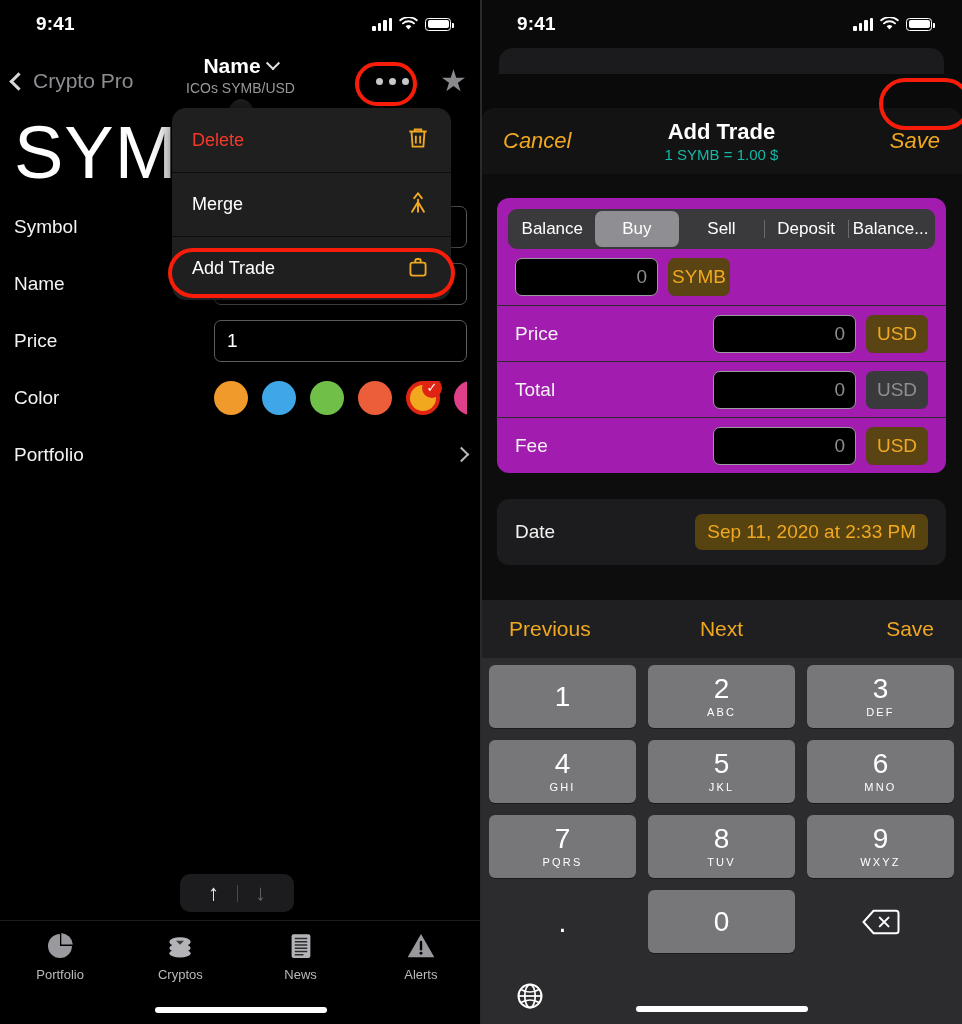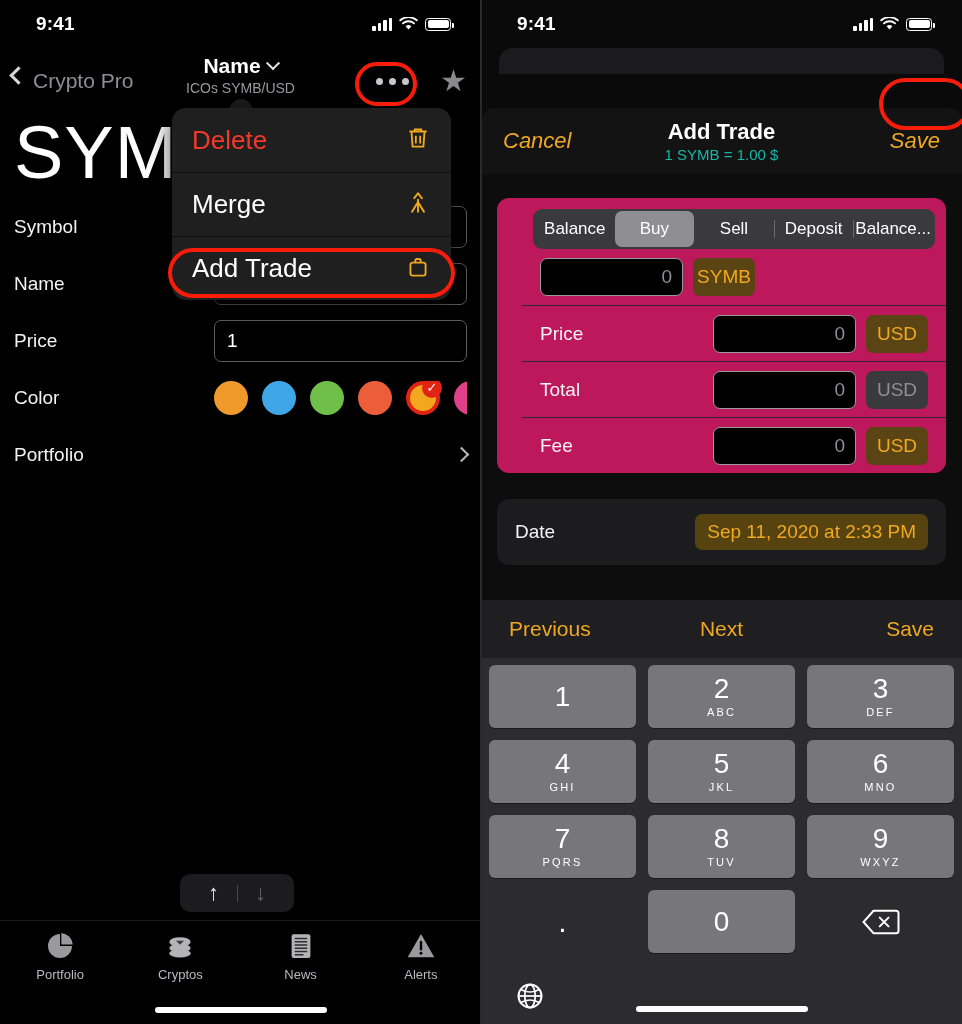--- a/index.html
+++ b/index.html
@@ -21,21 +21,21 @@
   .sig { display: flex; align-items: flex-end; gap: 2px; height: 13px; }
   .sig i { display: block; width: 3.5px; background: #fff; border-radius: 1px; }
   .sig i:nth-child(1) { height: 5px; } .sig i:nth-child(2) { height: 8px; }
   .sig i:nth-child(3) { height: 11px; } .sig i:nth-child(4) { height: 13px; }
   .batt { width: 26px; height: 13px; border: 1.6px solid #fff; border-radius: 3.5px; position: relative; }
   .batt::after { content:""; position:absolute; right:-4px; top:4px; width:2px; height:5px; background:#fff; border-radius:0 1px 1px 0; }
   .batt i { position:absolute; left:1.5px; top:1.5px; bottom:1.5px; right:1.5px; background:#fff; border-radius:2px; }
 
   
   .navbar { position: relative; height: 66px; display: flex; align-items: center; padding: 0 12px; }
-  .nav-back { display: flex; align-items: flex-start; gap: 6px; color: #8e8e93; font-size: 21px; cursor: pointer; }
+  .nav-back { display: flex; align-items: center; gap: 6px; color: #8e8e93; font-size: 21px; cursor: pointer; }
   .chev-left { width: 13px; height: 13px; border-left: 3px solid #d8d8d8; border-bottom: 3px solid #d8d8d8; transform: rotate(45deg); margin-right: 2px; }
   .nav-title-wrap { position: absolute; left: 0; right: 0; top: 6px; text-align: center; pointer-events: none; }
   .nav-title { color: #fff; font-size: 21px; font-weight: bold; display: inline-flex; align-items: center; gap: 7px; }
   .chev-dn { width: 10px; height: 10px; border-right: 2.6px solid #e0e0e0; border-bottom: 2.6px solid #e0e0e0; transform: rotate(45deg) translate(-2px,-2px); }
   .nav-sub { color: #9a9a9e; font-size: 14px; margin-top: 2px; }
   .nav-right { position: absolute; right: 14px; top: 18px; display: flex; align-items: center; gap: 18px; }
   .dots { display: flex; gap: 6px; padding: 9px 13px; }
   .dots i { width: 7px; height: 7px; border-radius: 50%; background: #c7c7cc; display: block; }
   .star { color: #8a8a8e; font-size: 30px; line-height: 1; }
 
@@ -54,21 +54,21 @@
   .sw { width: 34px; height: 34px; border-radius: 50%; flex: none; position: relative; }
   .sw.sel { display: flex; align-items: center; justify-content: center; }
   .sw-check { position: absolute; right: -2px; top: -3px; width: 20px; height: 20px; border-radius: 50%; background: #e02414; color: #fff; font-size: 13px; display: flex; align-items: center; justify-content: center; }
   .sw-inner { position: absolute; left: 4px; top: 4px; width: 26px; height: 26px; border-radius: 50%; background: #f2a81e; }
   .chev-r { margin-left: auto; width: 11px; height: 11px; border-right: 2.4px solid #b8b8bc; border-top: 2.4px solid #b8b8bc; transform: rotate(45deg); }
 
   
   .ctxmenu { position: absolute; left: 172px; top: 108px; width: 279px; background: #1f1f1f; border-radius: 14px; overflow: hidden; z-index: 30; box-shadow: 0 4px 22px rgba(0,0,0,.75); }
   .ctxitem { display: flex; align-items: center; justify-content: space-between; height: 64px; padding: 0 20px; cursor: pointer; }
   .ctxitem + .ctxitem { border-top: 1px solid #0d0d0d; }
-  .ctxlabel { font-size: 26px; color: #fff; }
+  .ctxlabel { font-size: 18px; color: #fff; }
   .ctxlabel.danger { color: #f4392a; }
   .ctxicon { color: #f0a820; }
   .ctx-nub { position: absolute; left: 228px; top: 99px; width: 26px; height: 16px; background: #1f1f1f; border-radius: 50% 50% 0 0 / 100% 100% 0 0; z-index: 29; }
 
   
   .arrow-pill { position: absolute; left: 180px; bottom: 112px; width: 114px; height: 38px; background: #1c1c1e; border-radius: 10px; display: flex; align-items: center; justify-content: center; gap: 0; z-index: 20; }
   .arrow-pill .ar { width: 46px; text-align: center; font-size: 22px; }
   .arrow-pill .ar.on { color: #e9e9eb; } .arrow-pill .ar.off { color: #636366; }
   .arrow-pill .sep { width: 1px; height: 17px; background: #48484a; }
 
@@ -81,21 +81,21 @@
 
   
   .sheet-peek { position: absolute; left: 18px; right: 18px; top: 48px; height: 26px; background: #1b1b1d; border-radius: 14px 14px 0 0; }
   .rnav { position: relative; margin: 60px 0 0 0; height: 66px; background: #131314; border-radius: 14px 14px 0 0; display: flex; align-items: center; padding: 0 22px; }
   .rnav-btn { color: #f0a820; font-size: 22px; cursor: pointer; font-style: italic; }
   .rnav-center { position: absolute; left: 0; right: 0; text-align: center; pointer-events: none; }
   .rnav-title { color: #fff; font-size: 22px; font-weight: bold; }
   .rnav-sub { color: #14b8a6; font-size: 15px; margin-top: 1px; }
   .rnav-right { margin-left: auto; }
   .rbody { background: #0d0d0e; height: 525px; padding: 24px 16px 0 16px; }
-  .card { background: #be185d; border-radius: 12px; overflow: hidden; padding-left: 25px; }
+  .card { background: #a21caf; border-radius: 12px; overflow: hidden; }
   .seg-wrap { padding: 11px 11px 0 11px; }
   .seg { display: flex; background: #3a3a3c; border-radius: 9px; height: 40px; padding: 2px; align-items: stretch; }
   .seg-item { flex: 1; display: flex; align-items: center; justify-content: center; color: #fff; font-size: 17px; border-radius: 7px; position: relative; cursor: pointer; white-space: nowrap; }
   .seg-item.on { background: #8e8e93; }
   .seg-item.bar::before { content:""; position:absolute; left:0; top:9px; bottom:9px; width:1px; background:#69696e; }
   .rrow { display: flex; align-items: center; height: 56px; padding: 0 18px; }
   .rrow + .rrow { border-top: 1px solid #2c2c2e; }
   .rlabel { color: #f2f2f2; font-size: 19px; flex: 1; }
   .rinput { width: 143px; height: 38px; background: #000; border: 1px solid #9a9a9e; border-radius: 7px; color: #8e8e93; font-size: 19px; display: flex; align-items: center; justify-content: flex-end; padding-right: 10px; }
   .badge { margin-left: 10px; min-width: 62px; height: 38px; border-radius: 7px; display: flex; align-items: center; justify-content: center; font-size: 19px; background: #5a4413; color: #f0a820; }

